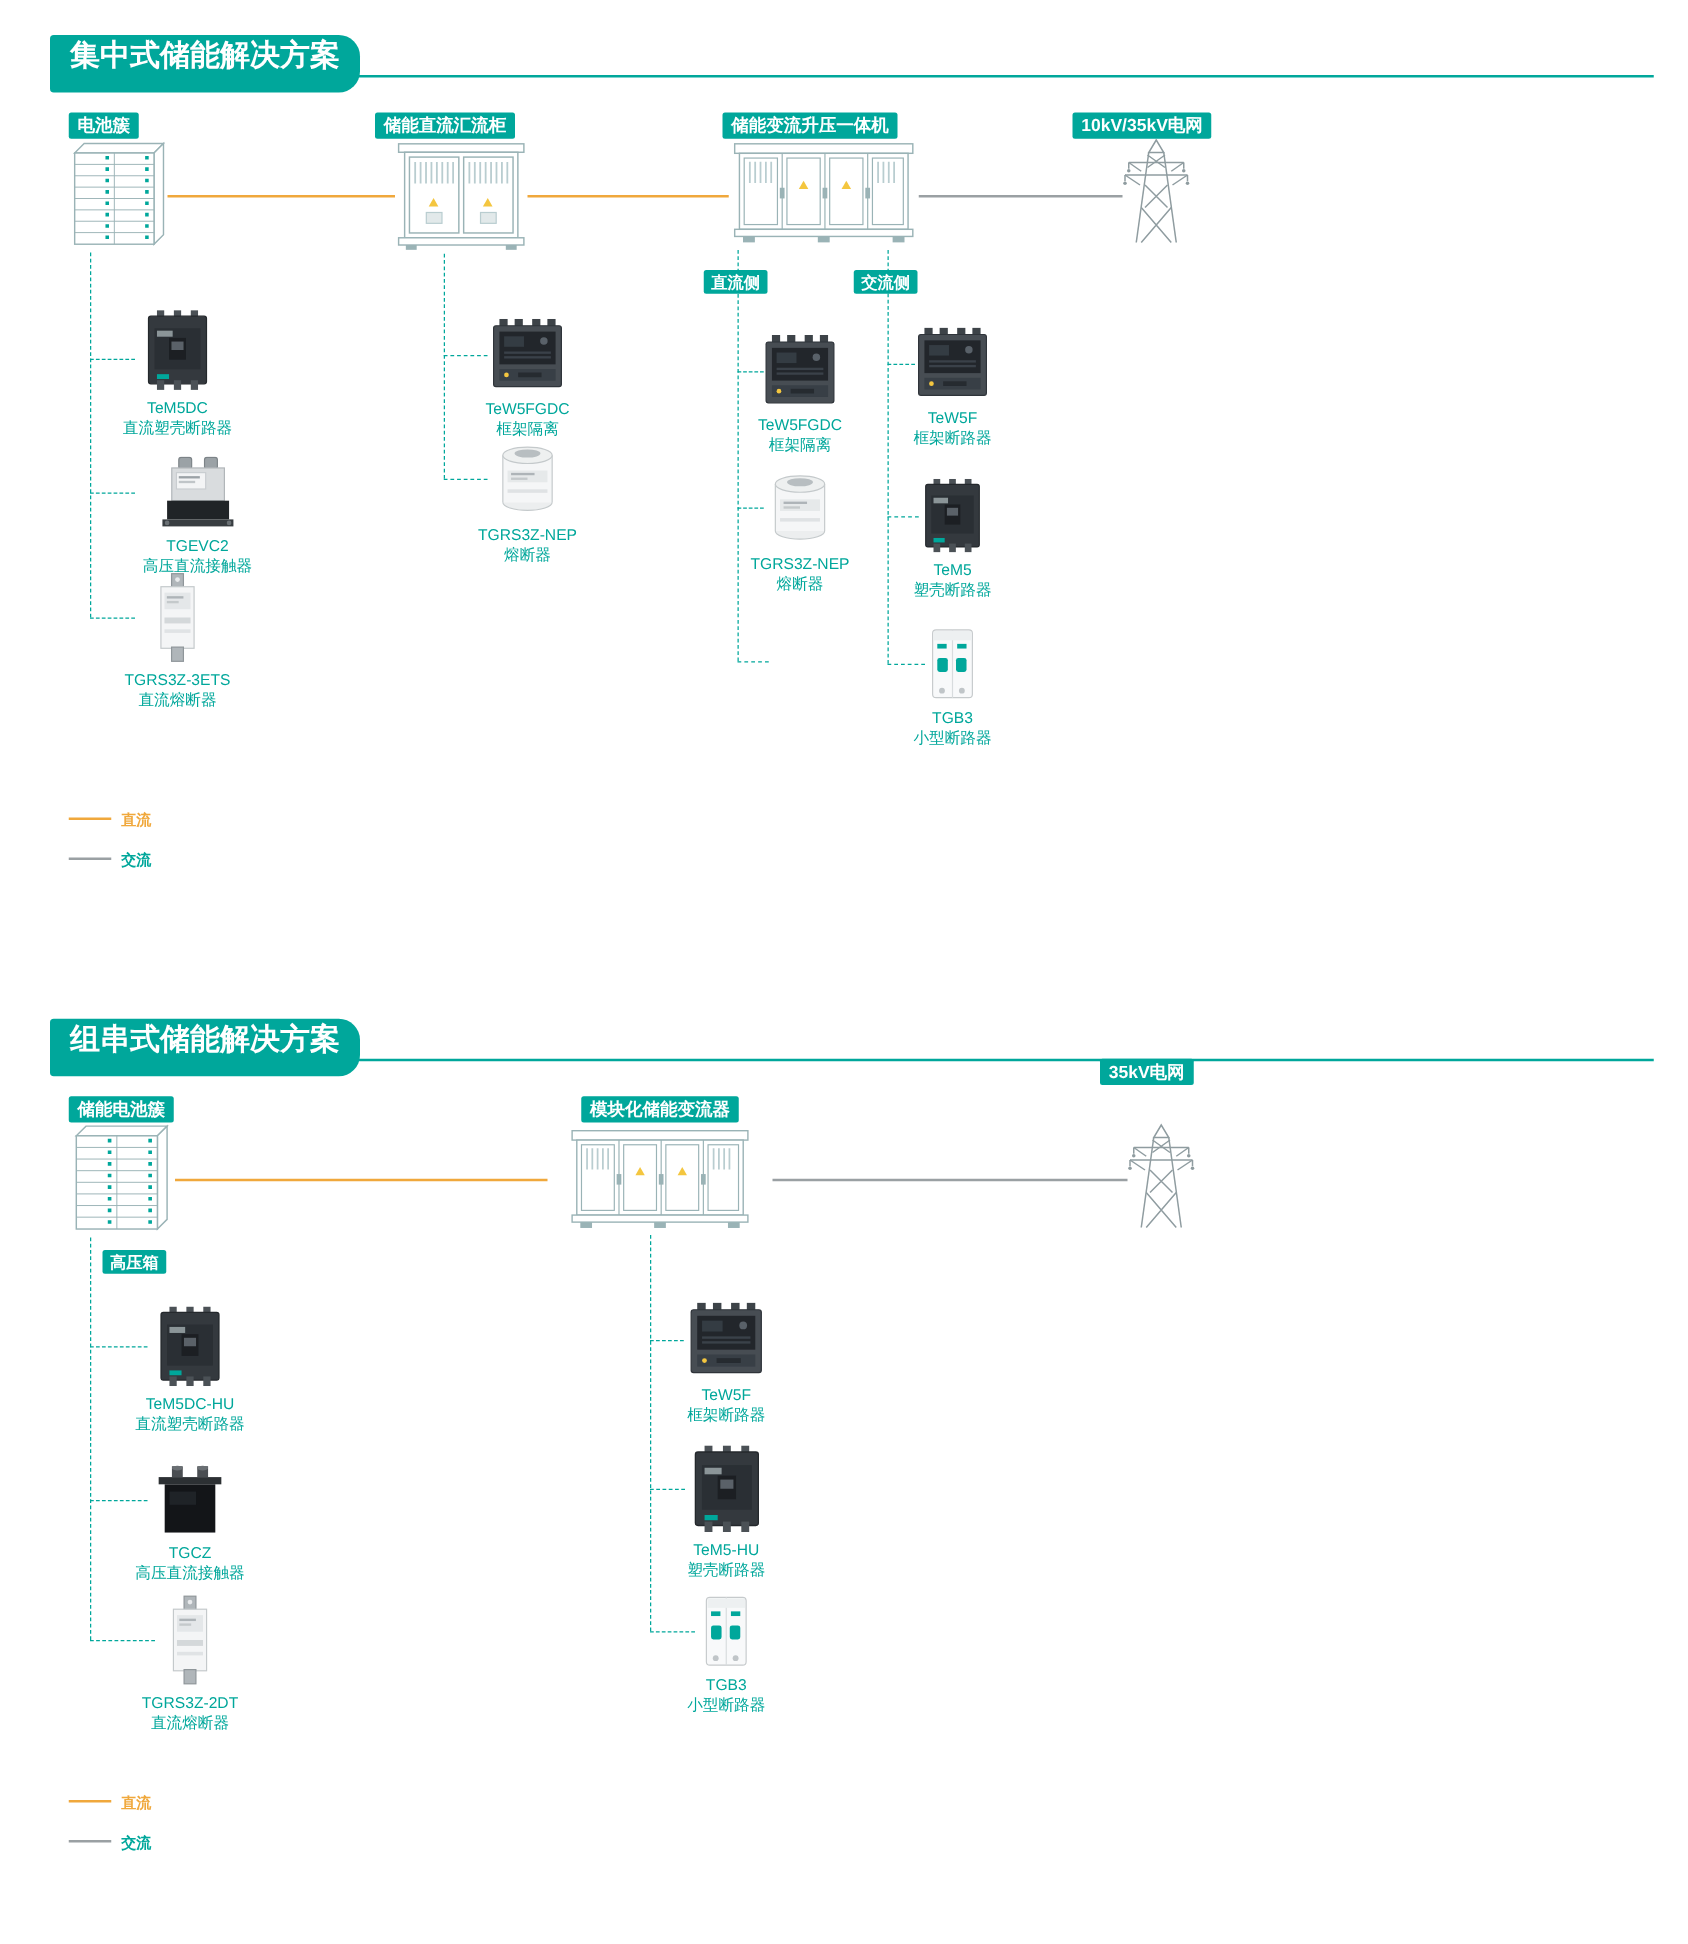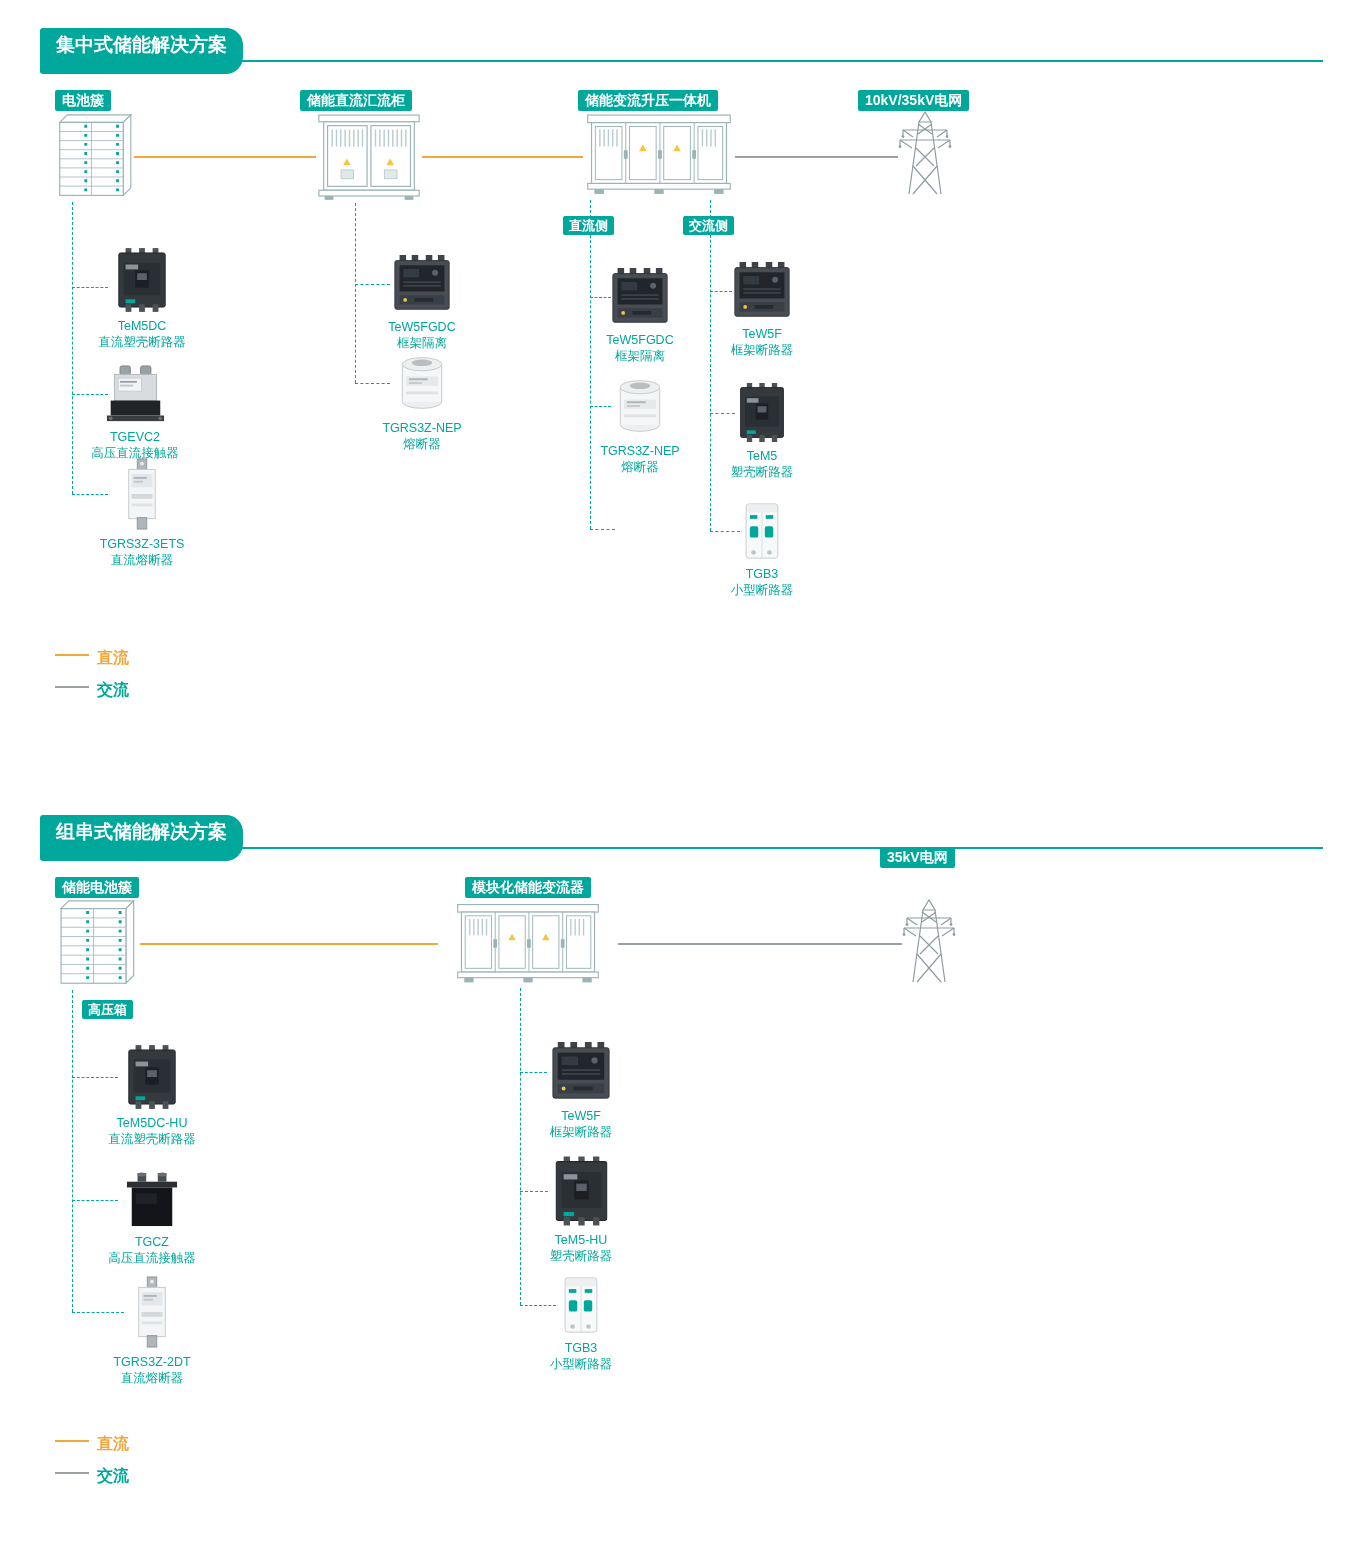--- a/index.html
+++ b/index.html
@@ -1,38 +1,38 @@
 <!DOCTYPE html>
 <html style="--teal: #00A79B; --dc: #F0A83C; --ac: #9AA0A3;"><head>
 <meta charset="utf-8">
 <style>
   * { margin:0; padding:0; box-sizing:border-box; }
   :root { --teal:#00A79B; --dc:#F0A83C; --ac:#9AA0A3; }
   body { background:#ffffff; font-family:"Liberation Sans","DejaVu Sans",sans-serif; }
   .page { position:relative; width:1350px; height:1555px; background:#fff; overflow:hidden; }
-  .sec-header { position:absolute; background:var(--teal); color:#fff; font-size:19px; font-weight:bold;
+  .sec-header { position:absolute; background:var(--teal); color:#fff; font-size:24px; font-weight:bold;
                 line-height:34px; height:46px; padding:0 16px; border-radius:3px 17px 17px 3px; white-space:nowrap; }
   .sec-line { position:absolute; height:2px; background:var(--teal); }
   .node-label { position:absolute; background:var(--teal); color:#fff; font-size:14px; font-weight:bold;
                 line-height:21px; height:21px; padding:0 7px; border-radius:2px; white-space:nowrap; }
   .tag { position:absolute; background:var(--teal); color:#fff; font-size:13px; font-weight:bold;
          line-height:19px; height:19px; padding:0 6px; border-radius:2px; white-space:nowrap; z-index:3; }
   .conn { position:absolute; height:2px; }
   .conn.dc { background:var(--dc); }
   .conn.ac { background:var(--ac); }
   .vd { position:absolute; width:0; border-left:1px dashed var(--teal); z-index:1; }
   .hd { position:absolute; height:0; border-top:1px dashed var(--teal); z-index:1; }
   .equip { position:absolute; z-index:2; }
   .product { position:absolute; width:124px; display:flex; flex-direction:column; align-items:center; z-index:2; }
   .p-icon { margin-bottom:6px; }
   .p-name, .p-desc { color:var(--teal); font-size:12.5px; line-height:16px; text-align:center; white-space:nowrap; }
   .legend-line { position:absolute; width:34px; height:2px; }
   .legend-line.dc { background:var(--dc); }
   .legend-line.ac { background:var(--ac); }
-  .legend-text { position:absolute; font-size:16px; font-weight:bold; }
+  .legend-text { position:absolute; font-size:12px; font-weight:bold; }
   .lt-dc { color:var(--dc); }
   .lt-ac { color:var(--teal); }
 </style>
 </head>
 <body>
 
 <svg width="0" height="0" style="position:absolute" aria-hidden="true">
 <defs>
   <symbol id="sym-battery" viewBox="0 0 90 95">
     <g fill="#ffffff" stroke="#9ab3b6" stroke-width="1.2">
@@ -281,21 +281,21 @@
   <div class="hd" style="left:710px; top:531px; width:30px;"></div>
   <div class="tag" style="left:683px; top:216px;">交流侧</div>
 
   <div class="product" style="left:80px; top:248px;">
     <svg class="p-icon" width="58" height="64" viewBox="0 0 60 66">
         <use href="#sym-mccb"></use>
       </svg>
     <div class="p-name">TeM5DC</div>
     <div class="p-desc">直流塑壳断路器</div>
   </div>
-  <div class="product" style="left:73px; top:365px;">
+  <div class="product" style="left:96px; top:365px;">
     <svg class="p-icon" width="58" height="58" viewBox="0 0 62 62">
         <use href="#sym-contactor"></use>
       </svg>
     <div class="p-name">TGEVC2</div>
     <div class="p-desc">高压直流接触器</div>
   </div>
   <div class="product" style="left:80px; top:458px;">
     <svg class="p-icon" width="38" height="72" viewBox="0 0 40 76">
         <use href="#sym-blade-fuse"></use>
       </svg>

